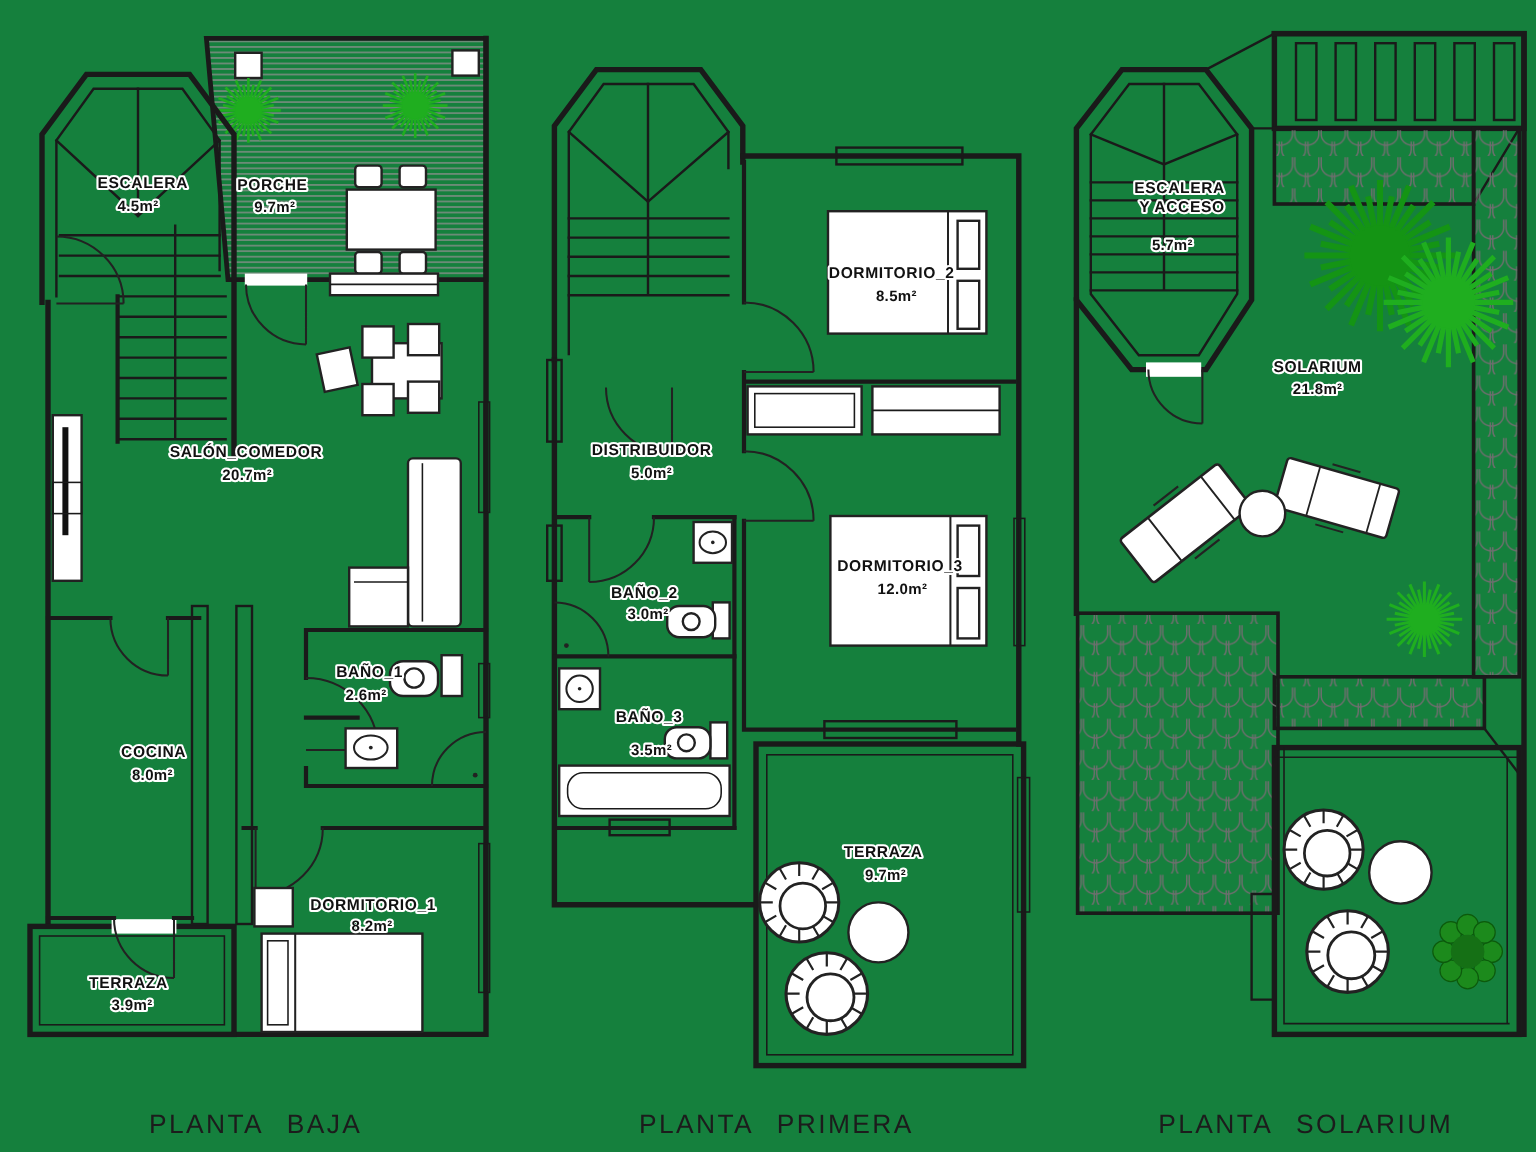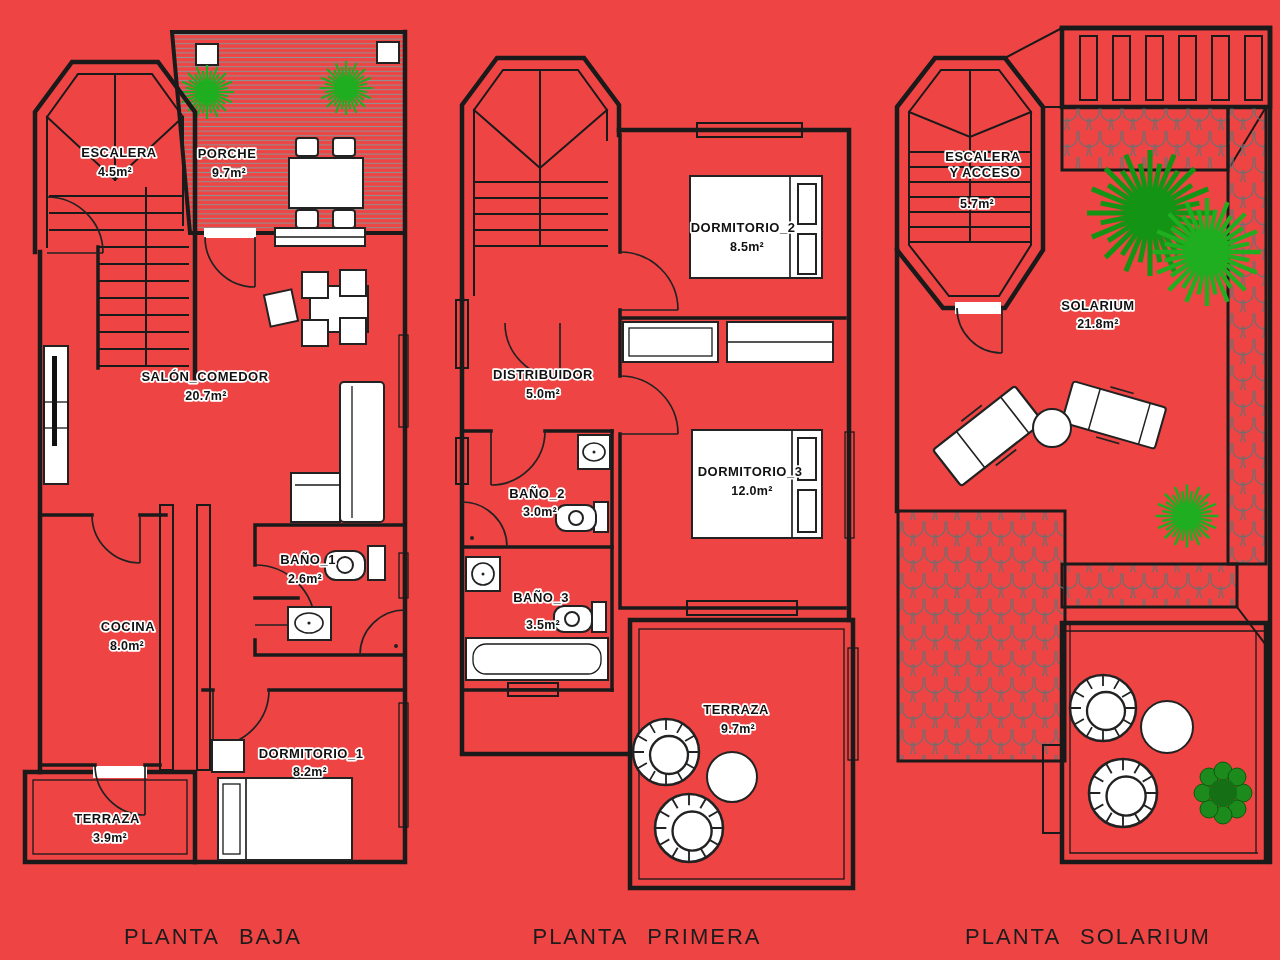--- a/index.html
+++ b/index.html
@@ -1,16 +1,16 @@
 <!DOCTYPE html>
 <html><head>
 <meta charset="utf-8">
 <style>
   html,body{margin:0;padding:0;background:#ffffff;}
-  #stage{position:relative;width:1280px;height:960px;background:#ef4444;overflow:hidden;
+  #stage{position:relative;width:1280px;height:960px;background:#15803d;overflow:hidden;
          font-family:"Liberation Sans", sans-serif;}
   svg{display:block;}
   .rm{font:bold 13px "Liberation Sans", sans-serif;fill:#111;text-anchor:middle;
       letter-spacing:.5px;paint-order:stroke;stroke:#fff;stroke-width:3.5px;stroke-linejoin:round;}
   .ar{font:bold 12.5px "Liberation Sans", sans-serif;fill:#111;text-anchor:middle;
       letter-spacing:.3px;paint-order:stroke;stroke:#fff;stroke-width:3.5px;stroke-linejoin:round;}
   .cap{font:22px "Liberation Sans", sans-serif;fill:#1c1c1c;text-anchor:middle;
        letter-spacing:2px;word-spacing:12px;}
   .w45{stroke:#1a1a1a;stroke-width:4.5;fill:none;stroke-linecap:square;}
   .w35{stroke:#1a1a1a;stroke-width:3.5;fill:none;stroke-linecap:square;}

